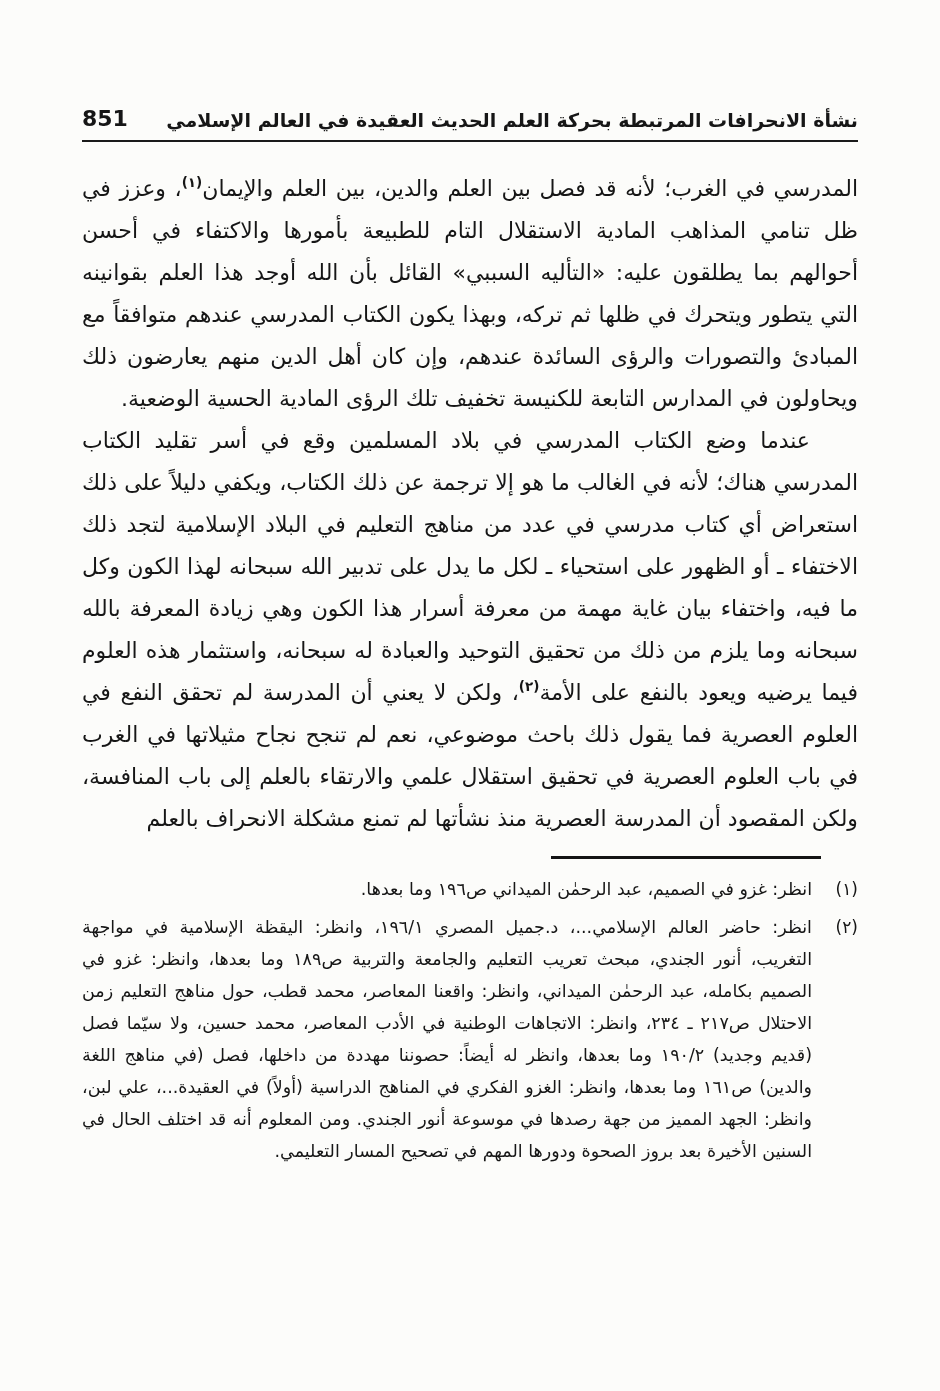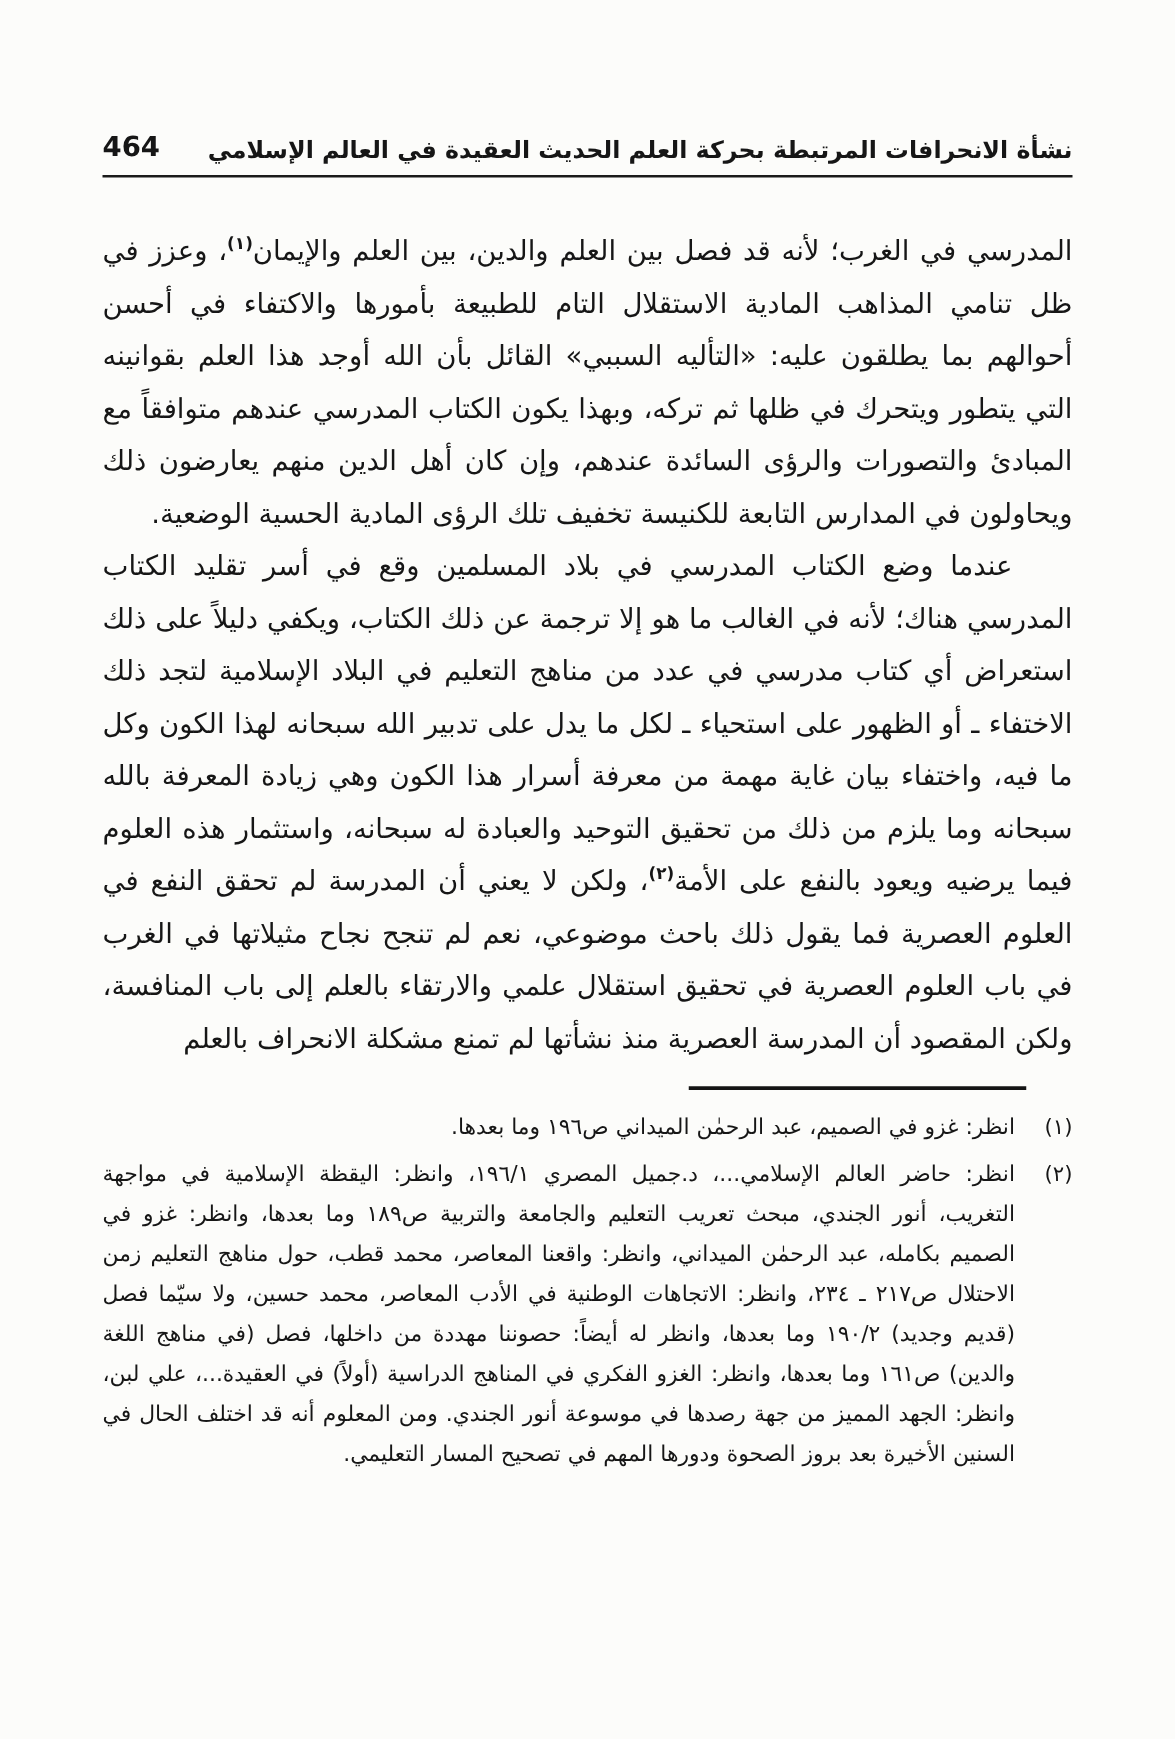--- a/index.html
+++ b/index.html
@@ -29,21 +29,21 @@
     font-size:19px;
     font-weight:bold;
     letter-spacing:0;
     white-space:nowrap;
   }
   .page-number{
     font-size:22px;
     font-weight:bold;
   }
   .body-text{
-    margin-top:39px;
+    margin-top:26px;
     font-size:22px;
     line-height:42px;
     text-align:justify;
     text-justify:inter-word;
   }
   .body-text p{
     margin:0;
   }
   .para-indent{
     text-indent:48px;
@@ -82,21 +82,21 @@
     flex:1 1 auto;
   }
 </style>
 </head>
 <body>
 
 <div class="page">
 
   <div class="page-header">
     <div class="running-title">نشأة الانحرافات المرتبطة بحركة العلم الحديث العقيدة في العالم الإسلامي</div>
-    <div class="page-number">464</div>
+    <div class="page-number">851</div>
   </div>
 
   <div class="body-text">
     <p><span>المدرسي في الغرب؛ لأنه قد فصل بين العلم والدين، بين العلم والإيمان</span><sup class="fn-ref">(١)</sup><span>، وعزز في ظل تنامي المذاهب المادية الاستقلال التام للطبيعة بأمورها والاكتفاء في أحسن أحوالهم بما يطلقون عليه: «التأليه السببي» القائل بأن الله أوجد هذا العلم بقوانينه التي يتطور ويتحرك في ظلها ثم تركه، وبهذا يكون الكتاب المدرسي عندهم متوافقاً مع المبادئ والتصورات والرؤى السائدة عندهم، وإن كان أهل الدين منهم يعارضون ذلك ويحاولون في المدارس التابعة للكنيسة تخفيف تلك الرؤى المادية الحسية الوضعية.</span></p>
     <p class="para-indent"><span>عندما وضع الكتاب المدرسي في بلاد المسلمين وقع في أسر تقليد الكتاب المدرسي هناك؛ لأنه في الغالب ما هو إلا ترجمة عن ذلك الكتاب، ويكفي دليلاً على ذلك استعراض أي كتاب مدرسي في عدد من مناهج التعليم في البلاد الإسلامية لتجد ذلك الاختفاء ـ أو الظهور على استحياء ـ لكل ما يدل على تدبير الله سبحانه لهذا الكون وكل ما فيه، واختفاء بيان غاية مهمة من معرفة أسرار هذا الكون وهي زيادة المعرفة بالله سبحانه وما يلزم من ذلك من تحقيق التوحيد والعبادة له سبحانه، واستثمار هذه العلوم فيما يرضيه ويعود بالنفع على الأمة</span><sup class="fn-ref">(٢)</sup><span>، ولكن لا يعني أن المدرسة لم تحقق النفع في العلوم العصرية فما يقول ذلك باحث موضوعي، نعم لم تنجح نجاح مثيلاتها في الغرب في باب العلوم العصرية في تحقيق استقلال علمي والارتقاء بالعلم إلى باب المنافسة، ولكن المقصود أن المدرسة العصرية منذ نشأتها لم تمنع مشكلة الانحراف بالعلم</span></p>
   </div>
 
   <div class="footnote-separator"></div>
 
   <div class="footnotes">

